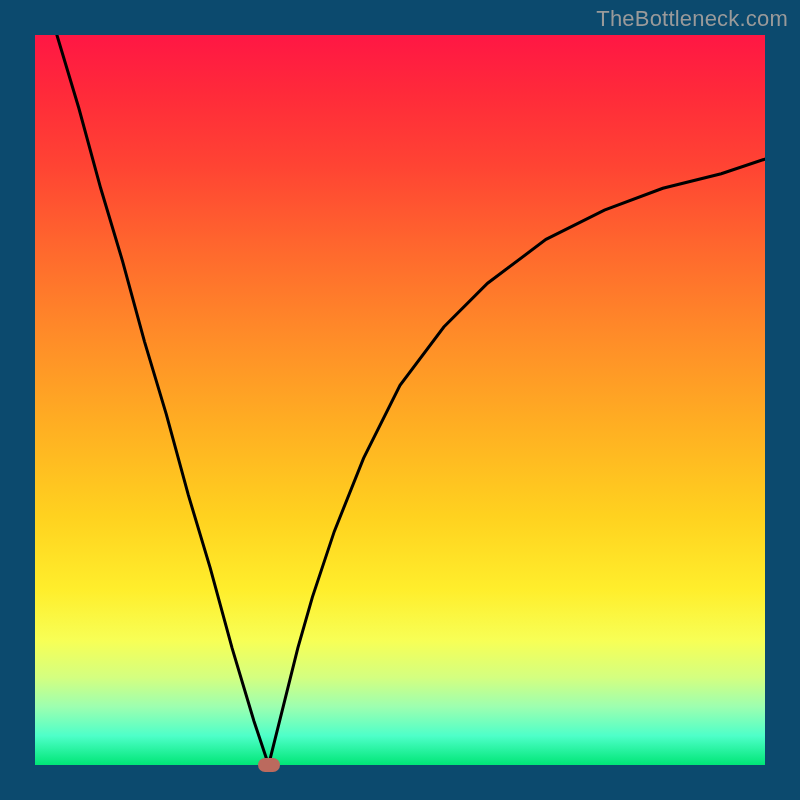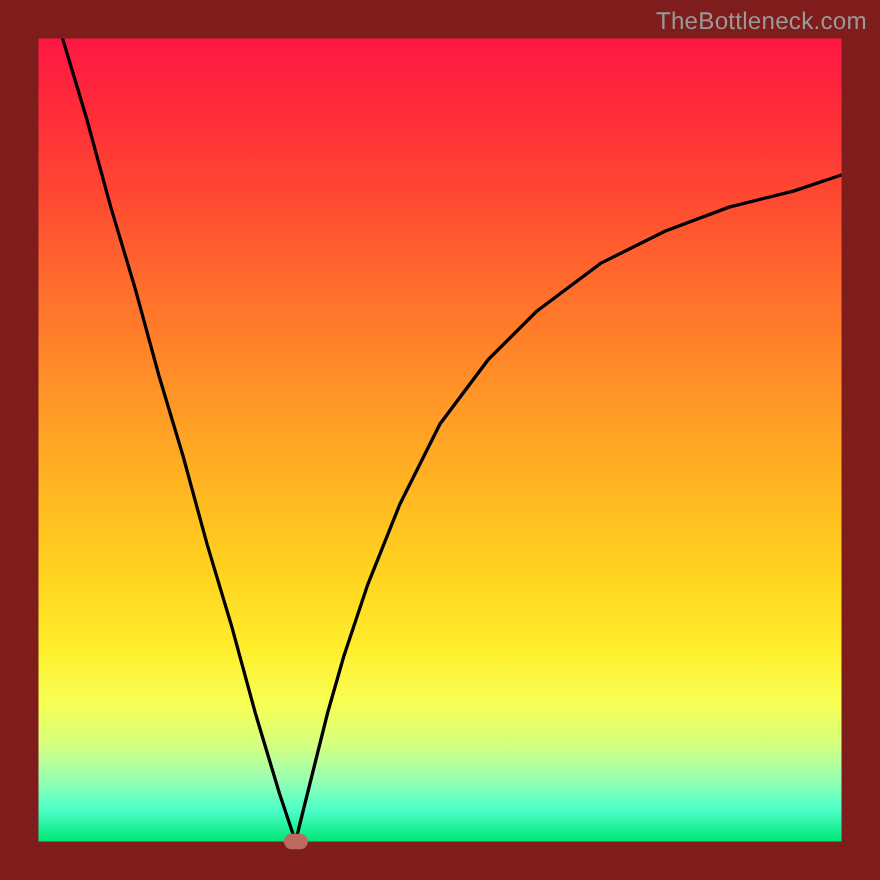--- a/index.html
+++ b/index.html
@@ -10,21 +10,21 @@
     background: #000;
     font-family: Arial, Helvetica, sans-serif;
     overflow: hidden;
   }
   .frame {
     position: absolute;
     left: 0;
     top: 0;
     width: 800px;
     height: 800px;
-    background: #7f1d1d;
+    background: #0c4a6e;
   }
   .plot {
     position: absolute;
     left: 35px;
     top: 35px;
     width: 730px;
     height: 730px;
     background: linear-gradient(to bottom,
       #ff1744 0%,
       #ff2a3a 8%,

